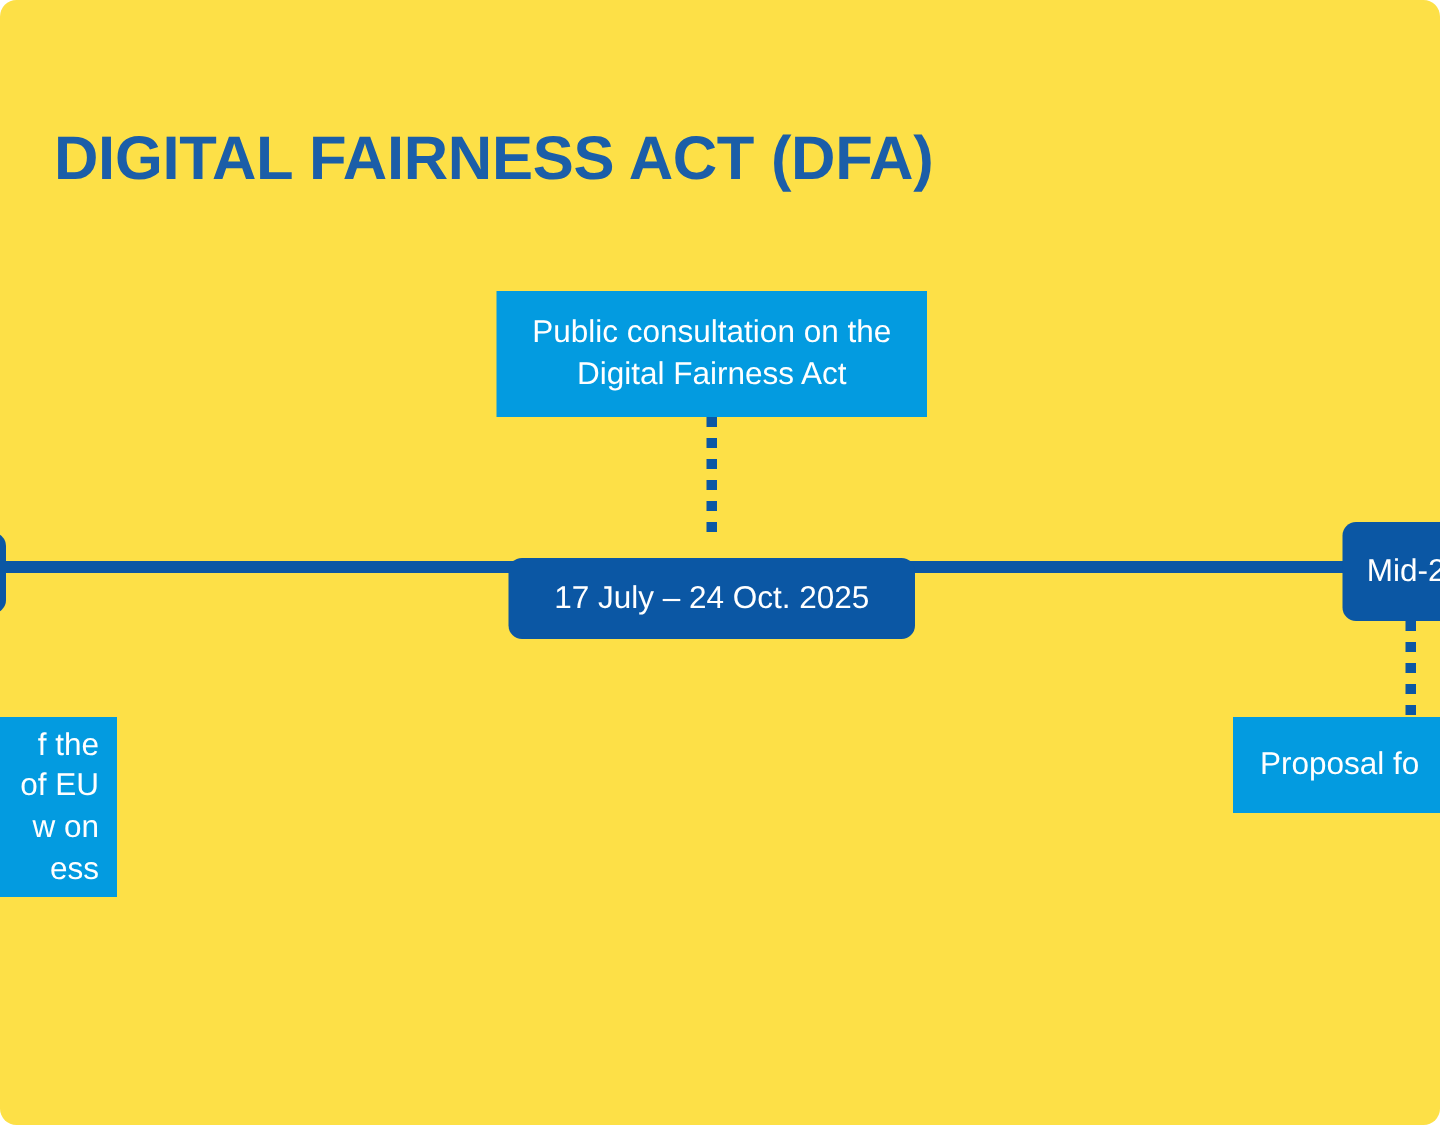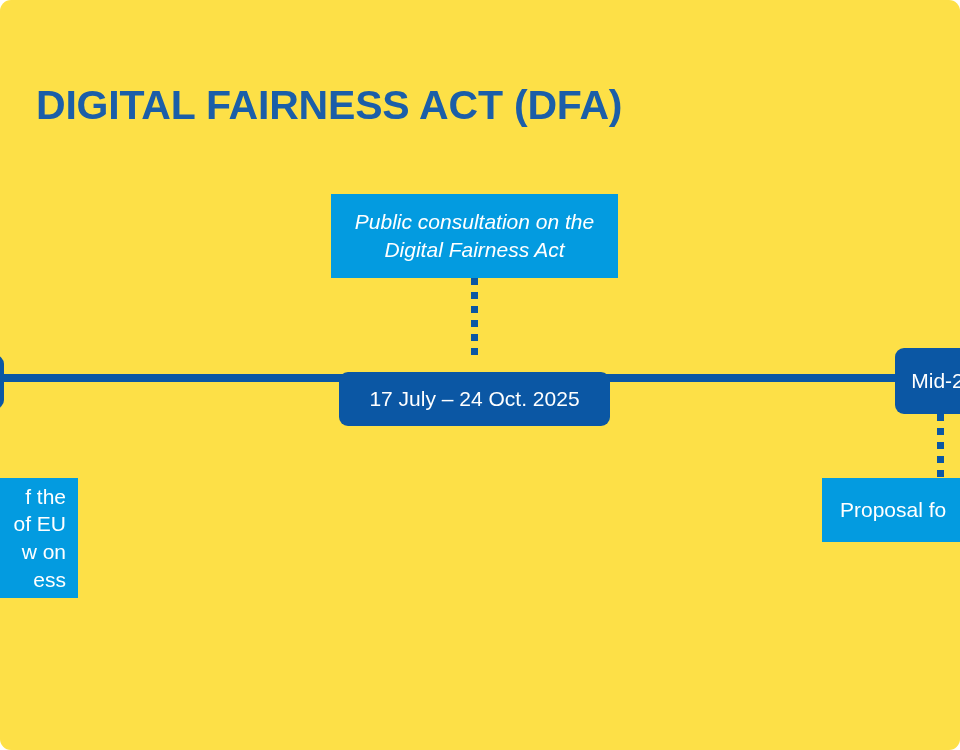--- a/index.html
+++ b/index.html
@@ -93,21 +93,20 @@
     font-size: 21px;
     line-height: 1.32;
     box-sizing: border-box;
     padding: 4px 10px;
   }
   #caption-top {
     left: 331px;
     top: 194px;
     width: 287px;
     height: 84px;
-    font-style: italic;
   }
   #caption-left {
     left: -88px;
     top: 478px;
     width: 166px;
     height: 120px;
     text-align: right;
     justify-content: flex-end;
     padding-right: 12px;
   }

